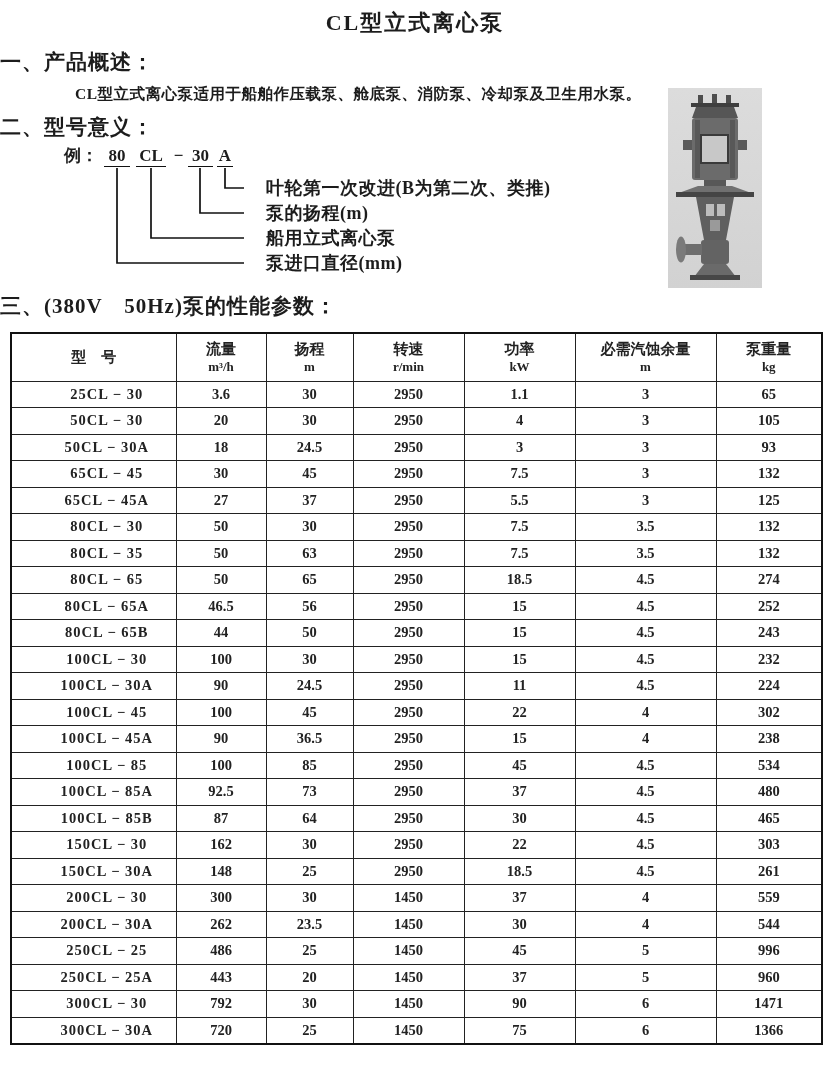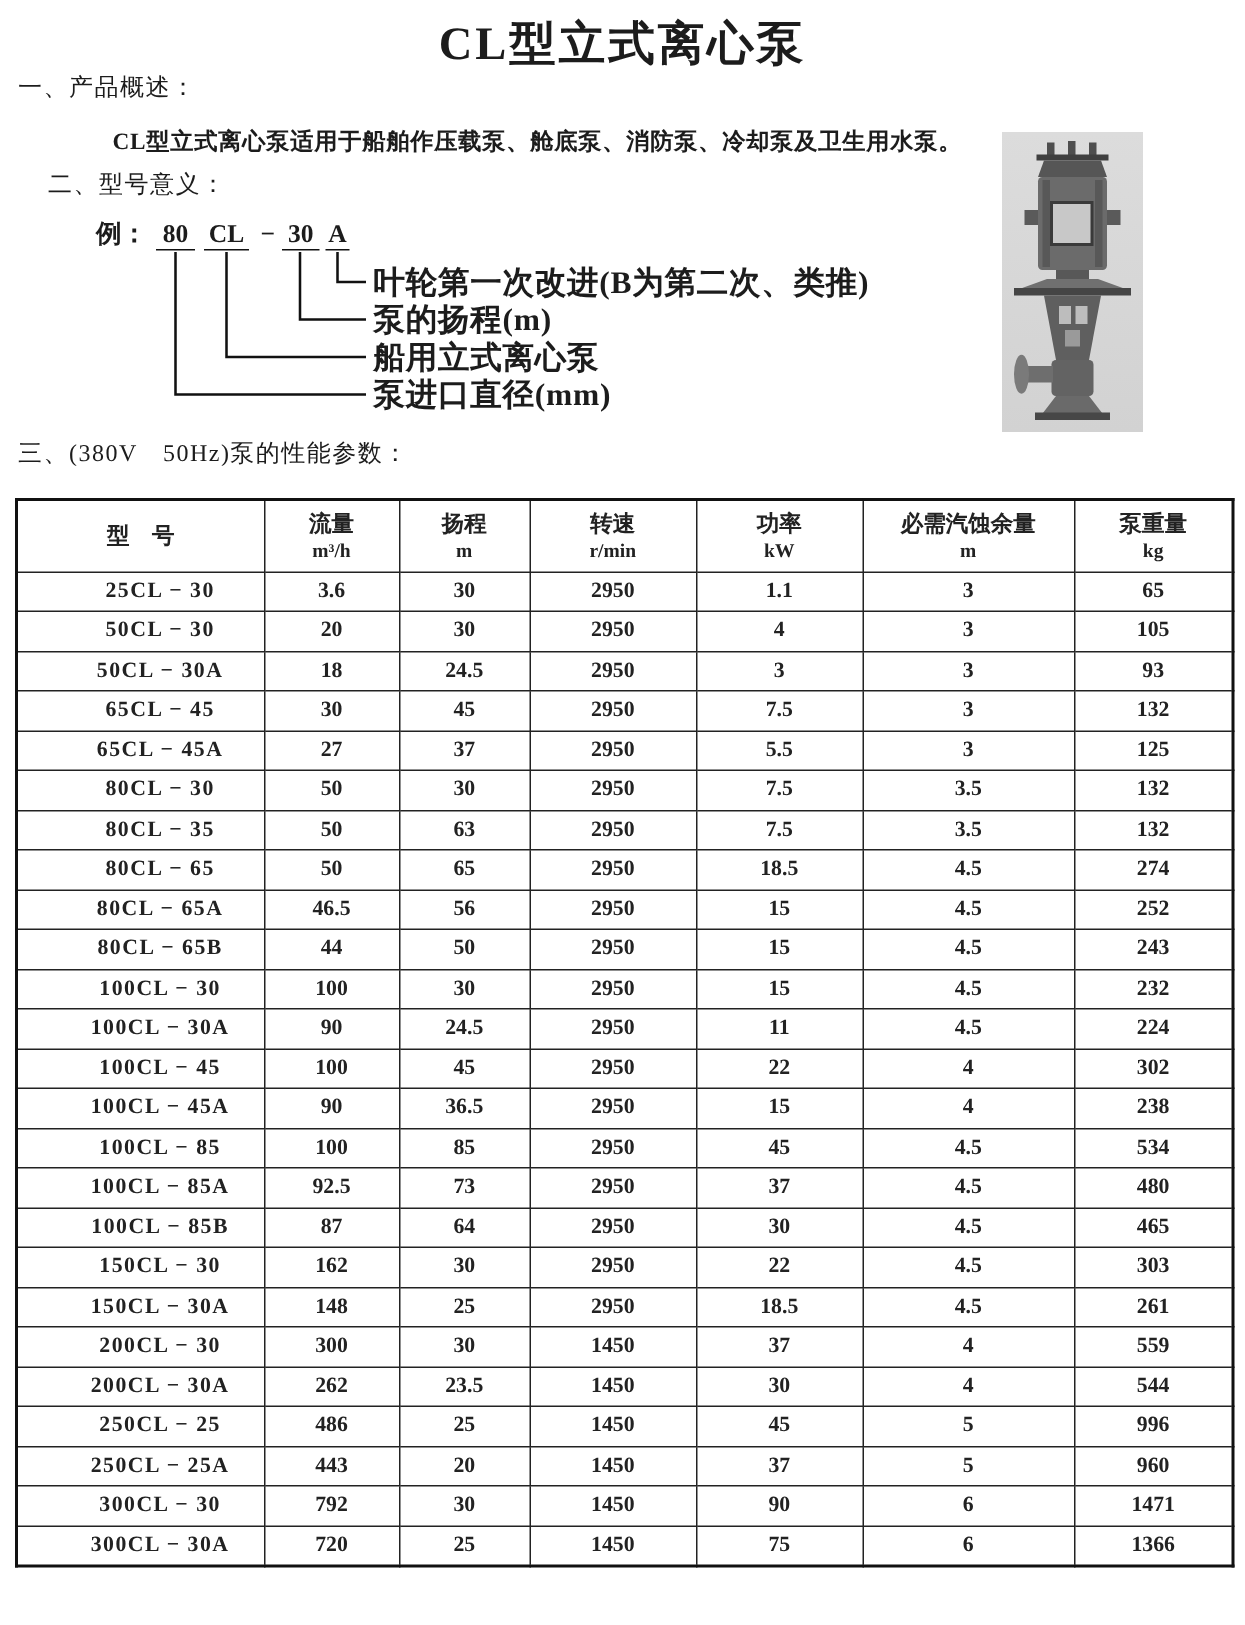--- a/index.html
+++ b/index.html
@@ -4,47 +4,47 @@
 <style>
   * { margin:0; padding:0; box-sizing:border-box; }
   html,body { width:830px; background:#fff; }
   body {
     position:relative; width:830px; height:1083px;
     font-family:"Liberation Serif","DejaVu Serif",serif;
     color:#1c1c1c; overflow:hidden;
   }
   .page-title {
     position:absolute; top:8px; left:0; width:100%;
-    text-align:center; font-size:31px; font-weight:bold; letter-spacing:2px;
-  }
-  .sec-heading { position:absolute; left:12px; font-size:16px; font-weight:normal; letter-spacing:1px; }
+    text-align:center; font-size:22px; font-weight:bold; letter-spacing:2px;
+  }
+  .sec-heading { position:absolute; left:0; font-size:21px; font-weight:bold; letter-spacing:1px; }
   #h1 { top:48px; }
-  #h2 { top:113px;margin-left:20px; }
+  #h2 { top:113px; }
   #h3 { top:292px; }
   .body-text {
     position:absolute; left:75px; top:84px; width:580px;
     font-size:15.5px; font-weight:600; letter-spacing:0.5px;
   }
 
   
   .ex-piece {
     position:absolute; top:146px; height:21px; line-height:20px;
     font-size:17px; font-weight:bold; text-align:center;
   }
   .ex-underline { border-bottom:1.6px solid #111; }
   #ex-prefix { left:63px;  width:36px; }
   #ex-80     { left:104px; width:26px; }
   #ex-CL     { left:136px; width:30px; }
   #ex-dash   { left:171px; width:15px; }
   #ex-30     { left:188px; width:25px; }
   #ex-A      { left:217px; width:16px; }
   #breakdown-svg { position:absolute; left:0; top:168px; }
   .bd-label {
-    position:absolute; left:249px; height:18px; line-height:18px;
-    font-size:21px; font-weight:600; letter-spacing:0.5px; white-space:nowrap;
+    position:absolute; left:266px; height:18px; line-height:18px;
+    font-size:18px; font-weight:600; letter-spacing:0.5px; white-space:nowrap;
   }
   #bdl-0 { top:179px; } #bdl-1 { top:204px; } #bdl-2 { top:229px; } #bdl-3 { top:254px; }
 
   
   .pump-photo {
     position:absolute; left:668px; top:88px; width:94px; height:200px;
     background:linear-gradient(180deg,#dcdcdc,#d2d2d2);
   }
 
   

